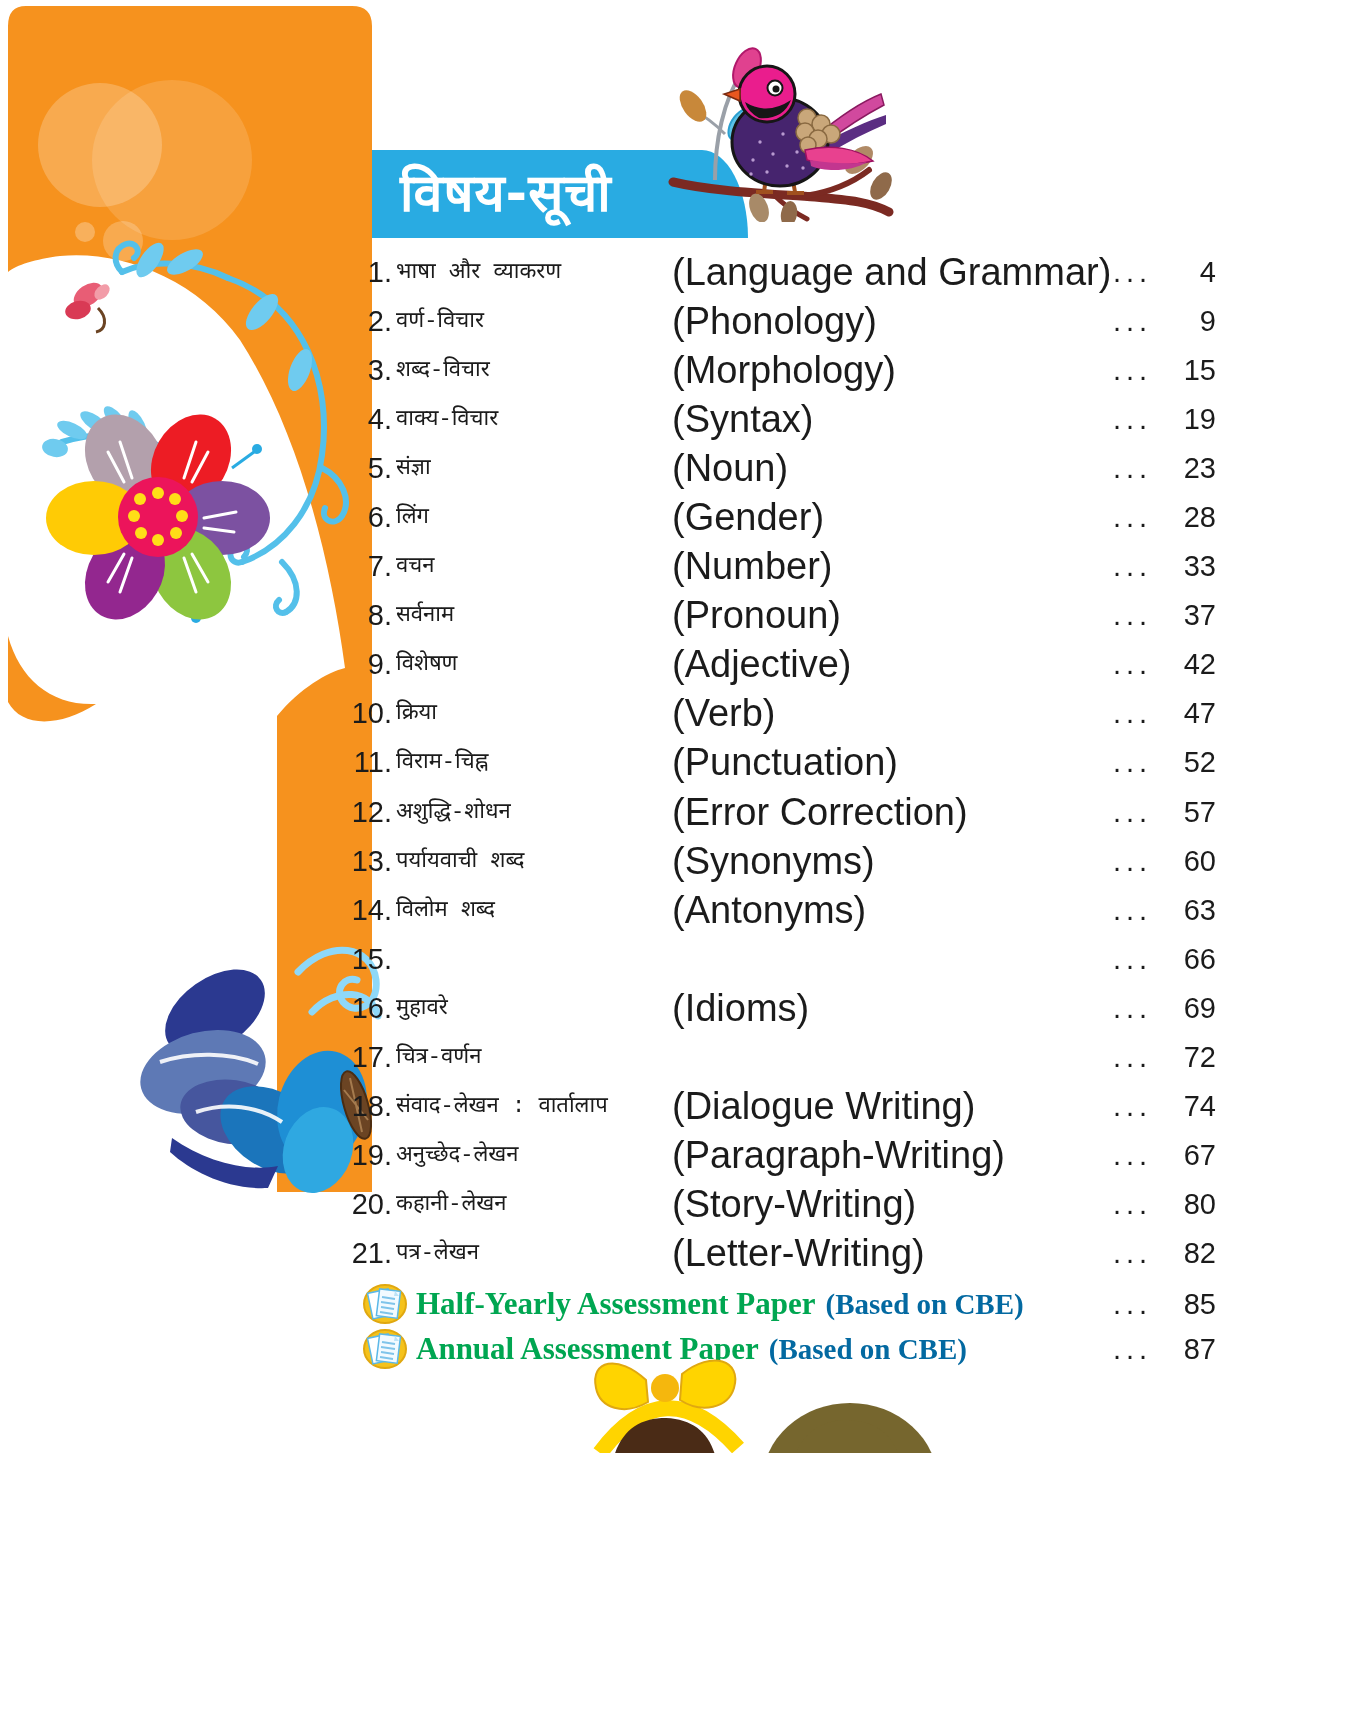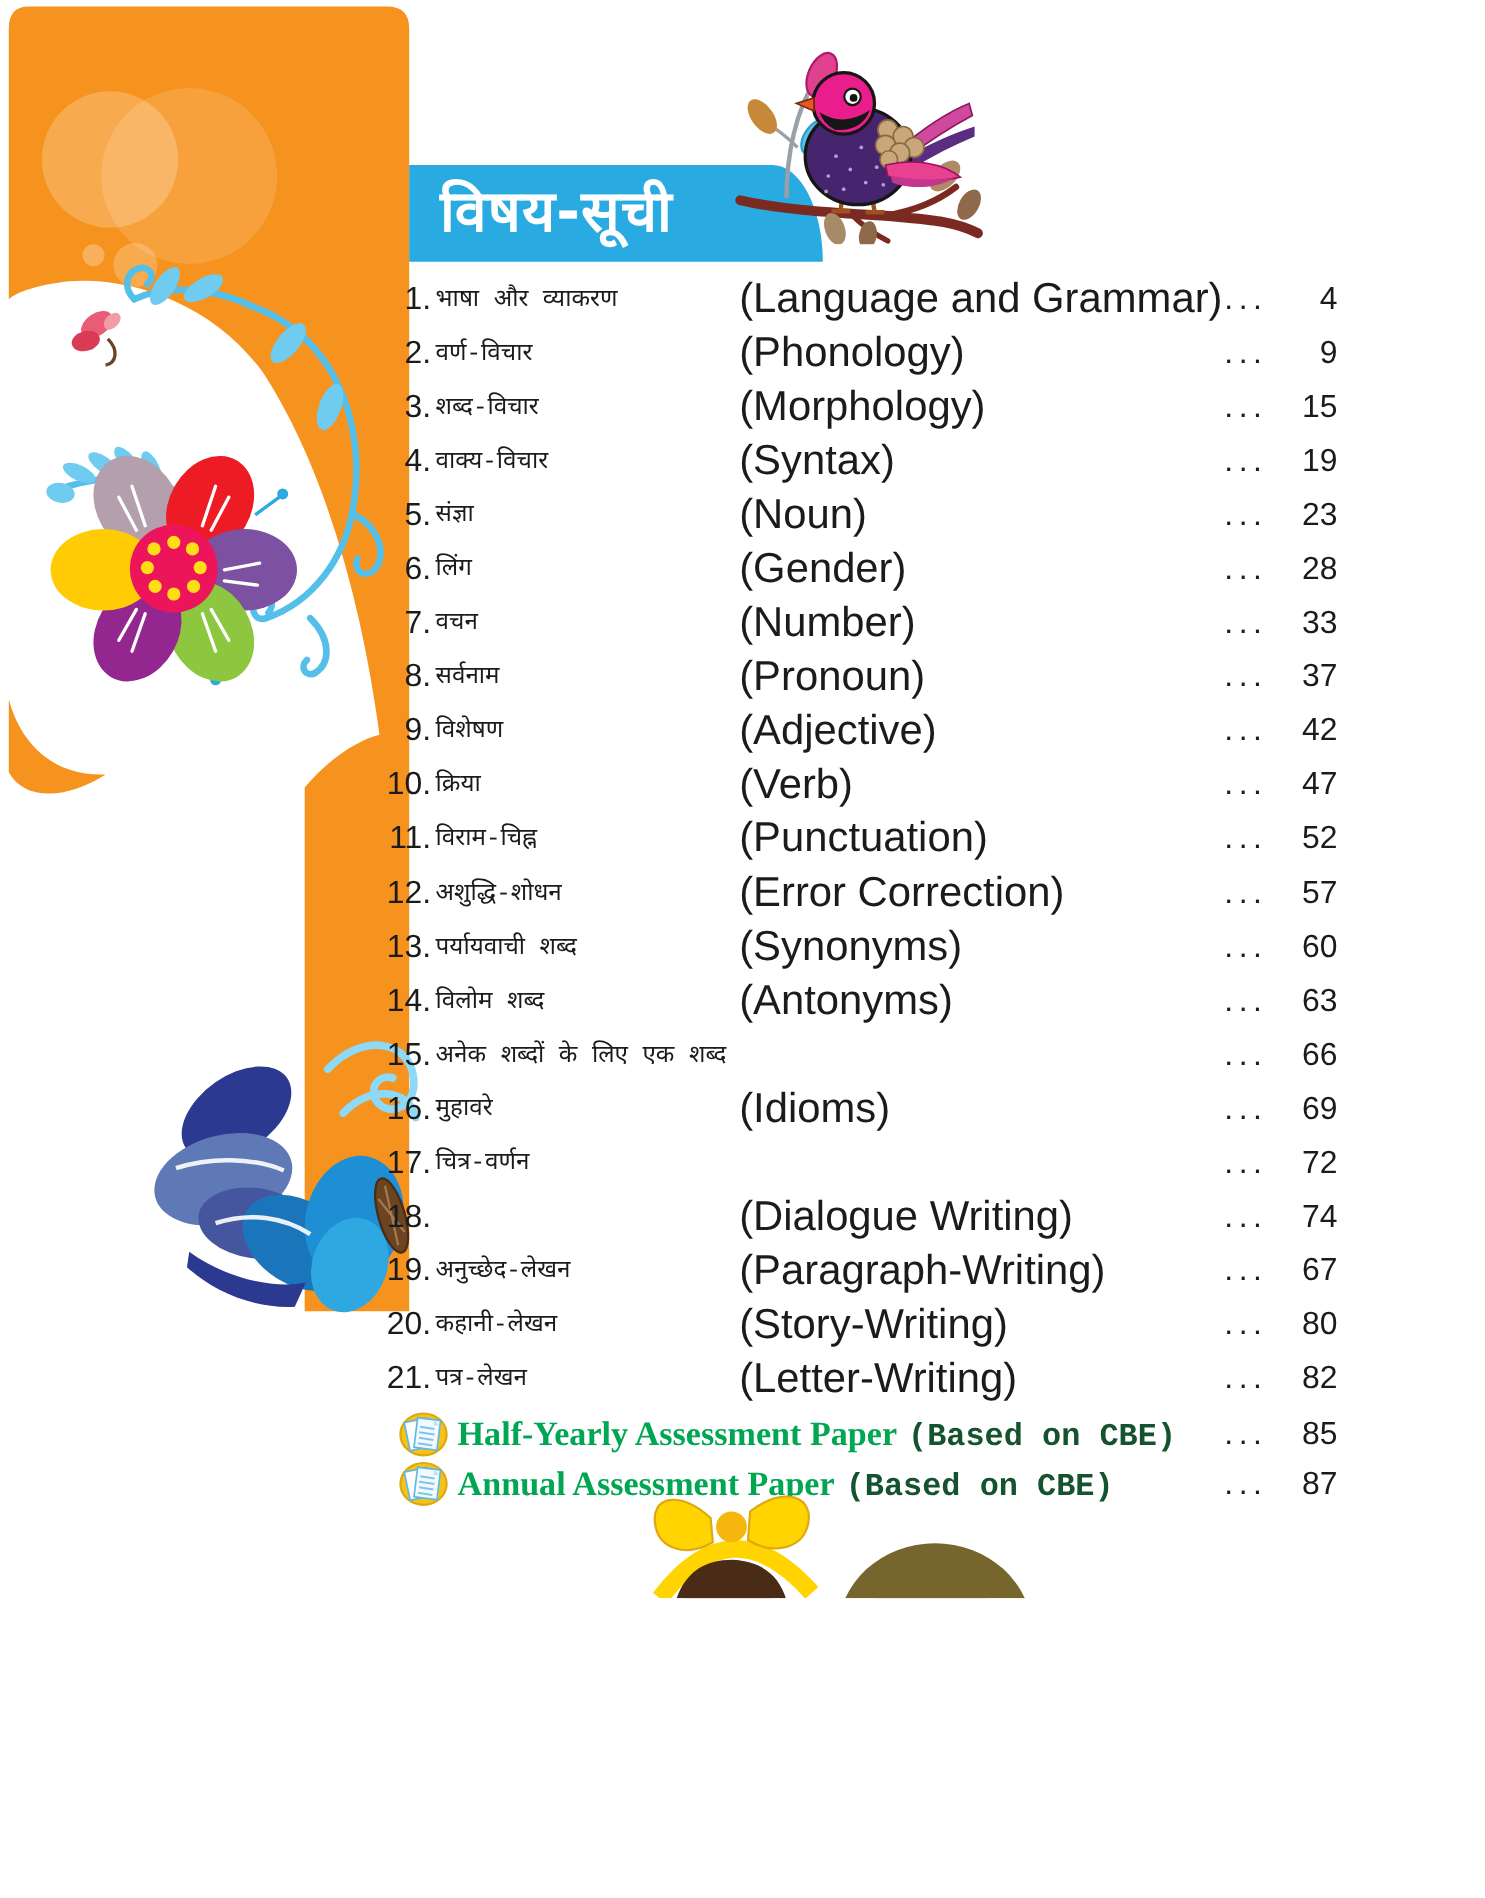--- a/index.html
+++ b/index.html
@@ -23,21 +23,21 @@
   .c-eng{left:332px;font-size:38px;}
   .c-dots{left:773px;font-size:29px;letter-spacing:5px;}
   .c-page{right:0;width:60px;text-align:right;font-size:29px;}
 
   
   .assess{position:absolute;left:340px;top:1282px;width:876px;}
   .assess-row{position:relative;height:45px;}
   .assess-row .icon{position:absolute;left:22px;top:1px;}
   .a-label{position:absolute;left:76px;line-height:44px;font-size:31px;font-weight:bold;
            color:#00A651;font-family:"Liberation Serif", serif;white-space:nowrap;}
-  .a-note{font-family:Liberation Mono, monospace;color:#14532d;font-size:29px;margin-left:10px;}
+  .a-note{font-family:Liberation Serif, serif;color:#0369a1;font-size:29px;margin-left:10px;}
   .assess-row .c-dots,.assess-row .c-page{position:absolute;top:0;line-height:44px;}
 
   
   .band{position:absolute;left:0;top:1575px;width:1350px;height:150px;background:#FBD7A4;}
 </style>
 </head>
 <body>
 
 <div id="page">
 
@@ -298,39 +298,39 @@
     </div>
       <div class="toc-row">
       <span class="c-num">14.</span>
       <span class="c-hindi">विलोम शब्द</span>
       <span class="c-eng">(Antonyms)</span>
       <span class="c-dots">...</span>
       <span class="c-page">63</span>
     </div>
       <div class="toc-row">
       <span class="c-num">15.</span>
-      <span class="c-hindi">अनेक शब्दों के लिए एक शब्द</span>
       <span class="c-dots">...</span>
       <span class="c-page">66</span>
     </div>
       <div class="toc-row">
       <span class="c-num">16.</span>
       <span class="c-hindi">मुहावरे</span>
       <span class="c-eng">(Idioms)</span>
       <span class="c-dots">...</span>
       <span class="c-page">69</span>
     </div>
       <div class="toc-row">
       <span class="c-num">17.</span>
       <span class="c-hindi">चित्र-वर्णन</span>
       <span class="c-dots">...</span>
       <span class="c-page">72</span>
     </div>
       <div class="toc-row">
       <span class="c-num">18.</span>
+      <span class="c-hindi">संवाद-लेखन : वार्तालाप</span>
       <span class="c-eng">(Dialogue Writing)</span>
       <span class="c-dots">...</span>
       <span class="c-page">74</span>
     </div>
       <div class="toc-row">
       <span class="c-num">19.</span>
       <span class="c-hindi">अनुच्छेद-लेखन</span>
       <span class="c-eng">(Paragraph-Writing)</span>
       <span class="c-dots">...</span>
       <span class="c-page">67</span>

